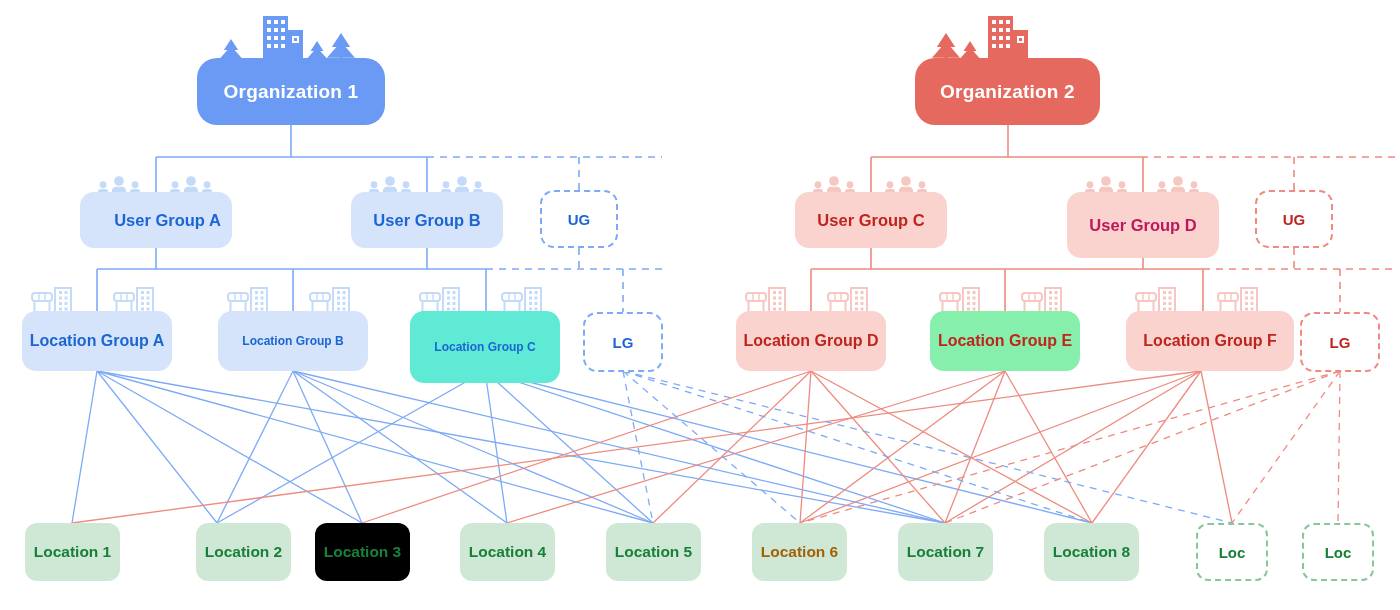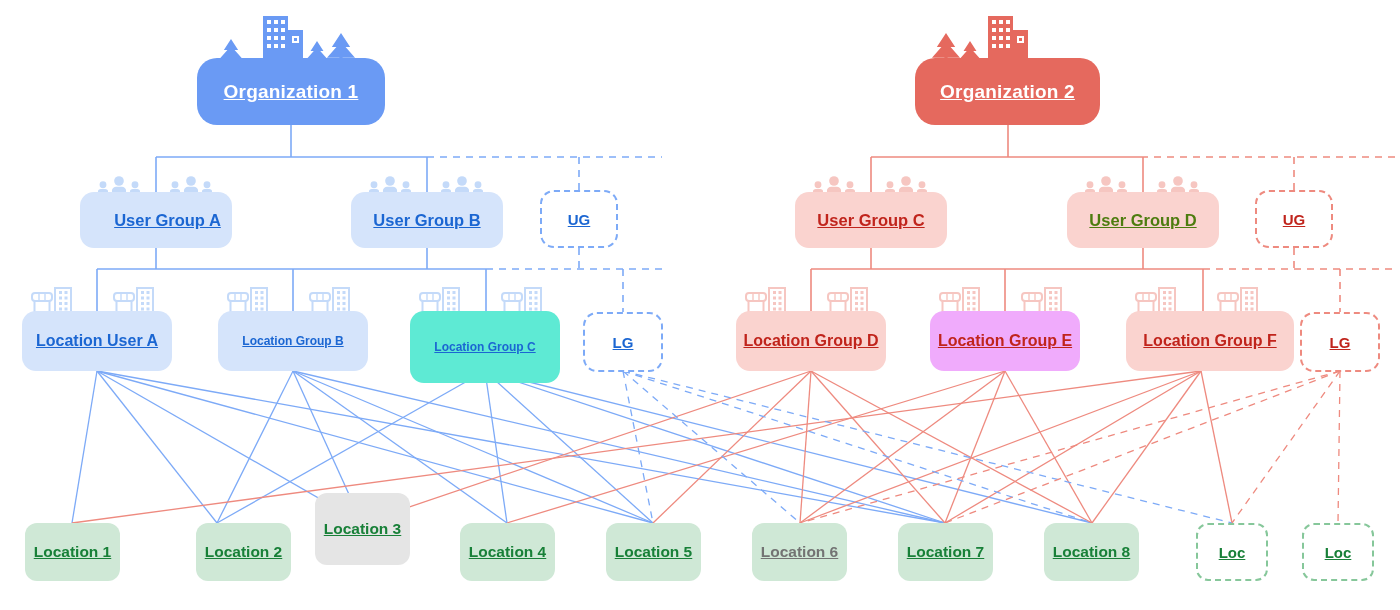--- a/index.html
+++ b/index.html
@@ -3,21 +3,21 @@
 <meta charset="utf-8">
 <style>
   html,body{margin:0;padding:0;background:#ffffff;}
   #canvas{
     position:relative;width:1400px;height:610px;background:#ffffff;
     font-family:"Liberation Sans",sans-serif;overflow:hidden;
   }
   #lines{position:absolute;left:0;top:0;z-index:1;}
   .node{
     position:absolute;z-index:3;display:flex;align-items:center;justify-content:center;
-    box-sizing:border-box;text-align:center;font-weight:bold;text-decoration:underline;
+    box-sizing:border-box;text-align:center;font-weight:bold;
   }
   .org{border-radius:20px;color:#ffffff;font-size:19px;letter-spacing:.2px;}
   .group{border-radius:14px;font-size:16.5px;}
   .placeholder{border-radius:14px;font-size:15px;background:#ffffff;}
   .loc{border-radius:12px;font-size:15.5px;}
   .icon{position:absolute;z-index:2;}
 </style>
 </head>
 <body>
 
@@ -187,21 +187,21 @@
           <rect x="28.87" y="18.87" width="14.26" height="8.06" rx="4.34" fill="#f6c6c1"></rect>
           <circle cx="52" cy="16.759999999999998" r="3.4320000000000004" fill="#f6c6c1"></circle>
           <rect x="46.94" y="20.94" width="10.12" height="5.720000000000001" rx="3.08" fill="#f6c6c1"></rect>
           <circle cx="92" cy="16.759999999999998" r="3.4320000000000004" fill="#f6c6c1"></circle>
           <rect x="86.94" y="20.94" width="10.12" height="5.720000000000001" rx="3.08" fill="#f6c6c1"></rect>
           <circle cx="108" cy="12.979999999999999" r="4.836" fill="#f6c6c1"></circle>
           <rect x="100.87" y="18.87" width="14.26" height="8.06" rx="4.34" fill="#f6c6c1"></rect>
           <circle cx="124" cy="16.759999999999998" r="3.4320000000000004" fill="#f6c6c1"></circle>
           <rect x="118.94" y="20.94" width="10.12" height="5.720000000000001" rx="3.08" fill="#f6c6c1"></rect>
         </svg></div>
-      <div class="node group" style="left: 1067px; top: 192px; width: 152px; height: 56px; background: rgb(250, 211, 207); color: #4d7c0f;">User Group D</div>
+      <div class="node group" style="left: 1067px; top: 192px; width: 152px; height: 66px; background: rgb(250, 211, 207); color: #be185d;">User Group D</div>
       <div class="node placeholder" style="left: 540px; top: 190px; width: 78px; height: 58px; border: 2px dashed rgb(125, 170, 247); color: rgb(27, 102, 210);">UG</div>
       <div class="node placeholder" style="left: 1255px; top: 190px; width: 78px; height: 58px; border: 2px dashed rgb(238, 138, 127); color: rgb(192, 36, 28);">UG</div>
       <div class="icon" style="left: 24px; top: 285px;"><svg width="146" height="28" viewBox="0 0 146 28">
           <rect x="8" y="8" width="20" height="8" rx="3" fill="none" stroke="#c4daf9" stroke-width="2"></rect>
     <line x1="15" y1="9" x2="15" y2="15" stroke="#c4daf9" stroke-width="1.4"></line>
     <line x1="21" y1="9" x2="21" y2="15" stroke="#c4daf9" stroke-width="1.4"></line>
     <rect x="10.5" y="16" width="15" height="11" fill="none" stroke="#c4daf9" stroke-width="2"></rect>
     <rect x="31" y="3" width="16" height="24" fill="none" stroke="#c4daf9" stroke-width="2"></rect>
           <rect x="35" y="6" width="3" height="3" fill="#c4daf9"></rect>
           <rect x="40.5" y="6" width="3" height="3" fill="#c4daf9"></rect>
@@ -218,21 +218,21 @@
     <rect x="113" y="3" width="16" height="24" fill="none" stroke="#c4daf9" stroke-width="2"></rect>
           <rect x="117" y="6" width="3" height="3" fill="#c4daf9"></rect>
           <rect x="122.5" y="6" width="3" height="3" fill="#c4daf9"></rect>
           <rect x="117" y="11.5" width="3" height="3" fill="#c4daf9"></rect>
           <rect x="122.5" y="11.5" width="3" height="3" fill="#c4daf9"></rect>
           <rect x="117" y="17" width="3" height="3" fill="#c4daf9"></rect>
           <rect x="122.5" y="17" width="3" height="3" fill="#c4daf9"></rect>
           <rect x="117" y="22.5" width="3" height="3" fill="#c4daf9"></rect>
           <rect x="122.5" y="22.5" width="3" height="3" fill="#c4daf9"></rect>
         </svg></div>
-      <div class="node group" style="left: 22px; top: 311px; width: 150px; height: 60px; background: rgb(213, 228, 251); color: rgb(27, 102, 210); font-size: 16px;">Location User A</div>
+      <div class="node group" style="left: 22px; top: 311px; width: 150px; height: 60px; background: rgb(213, 228, 251); color: rgb(27, 102, 210); font-size: 16px;">Location Group A</div>
       <div class="icon" style="left: 220px; top: 285px;"><svg width="146" height="28" viewBox="0 0 146 28">
           <rect x="8" y="8" width="20" height="8" rx="3" fill="none" stroke="#c4daf9" stroke-width="2"></rect>
     <line x1="15" y1="9" x2="15" y2="15" stroke="#c4daf9" stroke-width="1.4"></line>
     <line x1="21" y1="9" x2="21" y2="15" stroke="#c4daf9" stroke-width="1.4"></line>
     <rect x="10.5" y="16" width="15" height="11" fill="none" stroke="#c4daf9" stroke-width="2"></rect>
     <rect x="31" y="3" width="16" height="24" fill="none" stroke="#c4daf9" stroke-width="2"></rect>
           <rect x="35" y="6" width="3" height="3" fill="#c4daf9"></rect>
           <rect x="40.5" y="6" width="3" height="3" fill="#c4daf9"></rect>
           <rect x="35" y="11.5" width="3" height="3" fill="#c4daf9"></rect>
           <rect x="40.5" y="11.5" width="3" height="3" fill="#c4daf9"></rect>
@@ -334,21 +334,21 @@
     <rect x="113" y="3" width="16" height="24" fill="none" stroke="#f6c6c1" stroke-width="2"></rect>
           <rect x="117" y="6" width="3" height="3" fill="#f6c6c1"></rect>
           <rect x="122.5" y="6" width="3" height="3" fill="#f6c6c1"></rect>
           <rect x="117" y="11.5" width="3" height="3" fill="#f6c6c1"></rect>
           <rect x="122.5" y="11.5" width="3" height="3" fill="#f6c6c1"></rect>
           <rect x="117" y="17" width="3" height="3" fill="#f6c6c1"></rect>
           <rect x="122.5" y="17" width="3" height="3" fill="#f6c6c1"></rect>
           <rect x="117" y="22.5" width="3" height="3" fill="#f6c6c1"></rect>
           <rect x="122.5" y="22.5" width="3" height="3" fill="#f6c6c1"></rect>
         </svg></div>
-      <div class="node group" style="left: 930px; top: 311px; width: 150px; height: 60px; background: #f0abfc; color: rgb(192, 36, 28); font-size: 16px;">Location Group E</div>
+      <div class="node group" style="left: 930px; top: 311px; width: 150px; height: 60px; background: #86efac; color: rgb(192, 36, 28); font-size: 16px;">Location Group E</div>
       <div class="icon" style="left: 1128px; top: 285px;"><svg width="146" height="28" viewBox="0 0 146 28">
           <rect x="8" y="8" width="20" height="8" rx="3" fill="none" stroke="#f6c6c1" stroke-width="2"></rect>
     <line x1="15" y1="9" x2="15" y2="15" stroke="#f6c6c1" stroke-width="1.4"></line>
     <line x1="21" y1="9" x2="21" y2="15" stroke="#f6c6c1" stroke-width="1.4"></line>
     <rect x="10.5" y="16" width="15" height="11" fill="none" stroke="#f6c6c1" stroke-width="2"></rect>
     <rect x="31" y="3" width="16" height="24" fill="none" stroke="#f6c6c1" stroke-width="2"></rect>
           <rect x="35" y="6" width="3" height="3" fill="#f6c6c1"></rect>
           <rect x="40.5" y="6" width="3" height="3" fill="#f6c6c1"></rect>
           <rect x="35" y="11.5" width="3" height="3" fill="#f6c6c1"></rect>
           <rect x="40.5" y="11.5" width="3" height="3" fill="#f6c6c1"></rect>
@@ -368,22 +368,22 @@
           <rect x="117" y="17" width="3" height="3" fill="#f6c6c1"></rect>
           <rect x="122.5" y="17" width="3" height="3" fill="#f6c6c1"></rect>
           <rect x="117" y="22.5" width="3" height="3" fill="#f6c6c1"></rect>
           <rect x="122.5" y="22.5" width="3" height="3" fill="#f6c6c1"></rect>
         </svg></div>
       <div class="node group" style="left: 1126px; top: 311px; width: 168px; height: 60px; background: rgb(250, 211, 207); color: rgb(192, 36, 28); font-size: 16px;">Location Group F</div>
       <div class="node placeholder" style="left: 583px; top: 312px; width: 80px; height: 60px; border: 2px dashed rgb(125, 170, 247); color: rgb(27, 102, 210);">LG</div>
       <div class="node placeholder" style="left: 1300px; top: 312px; width: 80px; height: 60px; border: 2px dashed rgb(238, 138, 127); color: rgb(192, 36, 28);">LG</div>
       <div class="node loc" style="left: 25px; top: 523px; width: 95px; height: 58px; background: rgb(207, 232, 214); color: rgb(24, 128, 56);">Location 1</div>
       <div class="node loc" style="left: 170px; top: 523px; width: 95px; height: 58px; background: rgb(207, 232, 214); color: rgb(24, 128, 56); margin-left: 26px;">Location 2</div>
-      <div class="node loc" style="left: 315px; top: 493px; width: 95px; height: 72px; background: #e5e5e5; color: rgb(24, 128, 56);">Location 3</div>
+      <div class="node loc" style="left: 315px; top: 523px; width: 95px; height: 58px; background: #000000; color: rgb(24, 128, 56);">Location 3</div>
       <div class="node loc" style="left: 460px; top: 523px; width: 95px; height: 58px; background: rgb(207, 232, 214); color: rgb(24, 128, 56);">Location 4</div>
       <div class="node loc" style="left: 606px; top: 523px; width: 95px; height: 58px; background: rgb(207, 232, 214); color: rgb(24, 128, 56);">Location 5</div>
-      <div class="node loc" style="left: 752px; top: 523px; width: 95px; height: 58px; background: rgb(207, 232, 214); color: #737373;">Location 6</div>
+      <div class="node loc" style="left: 752px; top: 523px; width: 95px; height: 58px; background: rgb(207, 232, 214); color: #a16207;">Location 6</div>
       <div class="node loc" style="left: 898px; top: 523px; width: 95px; height: 58px; background: rgb(207, 232, 214); color: rgb(24, 128, 56);">Location 7</div>
       <div class="node loc" style="left: 1044px; top: 523px; width: 95px; height: 58px; background: rgb(207, 232, 214); color: rgb(24, 128, 56); text-align: right;">Location 8</div>
       <div class="node placeholder" style="left: 1196px; top: 523px; width: 72px; height: 58px; border: 2px dashed rgb(134, 199, 154); color: rgb(24, 128, 56); border-radius: 12px;">Loc</div>
       <div class="node placeholder" style="left: 1302px; top: 523px; width: 72px; height: 58px; border: 2px dashed rgb(134, 199, 154); color: rgb(24, 128, 56); border-radius: 12px;">Loc</div>
     </div>
 </div>
 
 </body></html>

